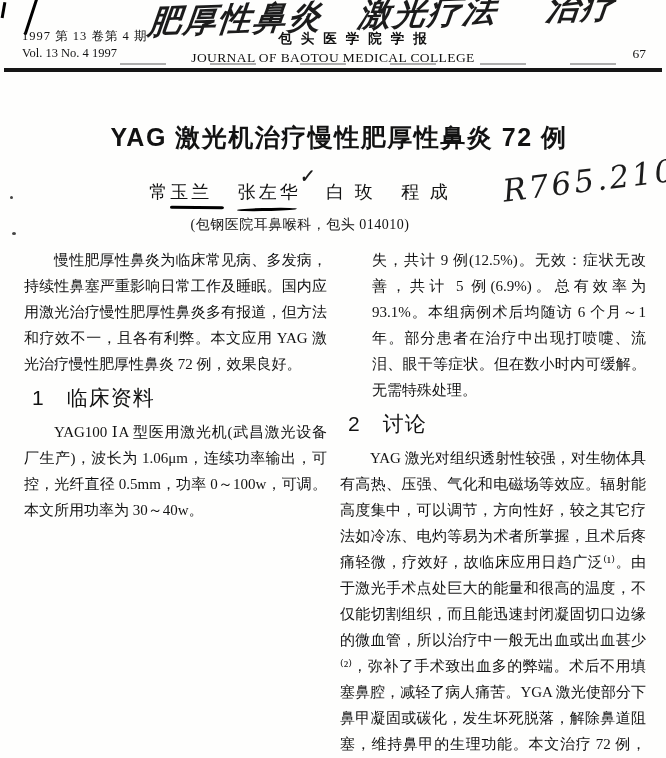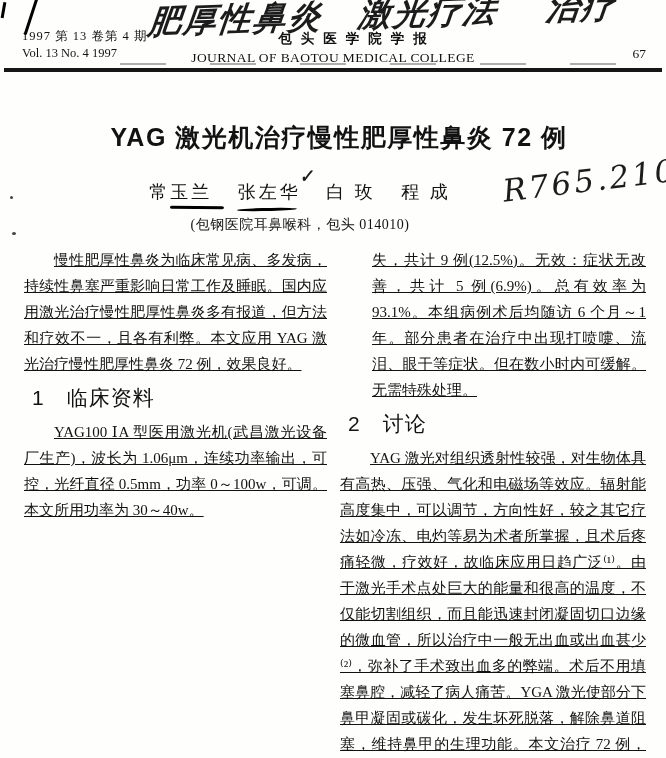--- a/index.html
+++ b/index.html
@@ -39,21 +39,21 @@
   .authors { position:absolute; left:60px; width:480px; top:180px; text-align:center;
     font-size:18px; letter-spacing:3px; }
   .authors span { margin:0 9px; }
   .affiliation { position:absolute; left:60px; width:480px; top:216px; text-align:center;
     font-size:14px; letter-spacing:.5px; }
   
   .col { position:absolute; top:247px; font-size:15px; line-height:26px;
     text-align:justify; text-justify:inter-character; }
   .col-left  { left:24px;  width:303px; }
   .col-right { left:340px; width:306px; }
-  .para { margin:0; text-indent:2em;text-decoration:underline; }
+  .para { margin:0; text-indent:2em; }
   .para.noindent { text-indent:0;margin-left:32px; }
   .sec-heading { margin:8px; font-weight:normal; font-size:21px;
     font-family:"Liberation Sans","DejaVu Sans",sans-serif; letter-spacing:1px; }
 </style>
 </head>
 <body>
 
 <div class="page">
 
   <div class="hw-tick"></div>

